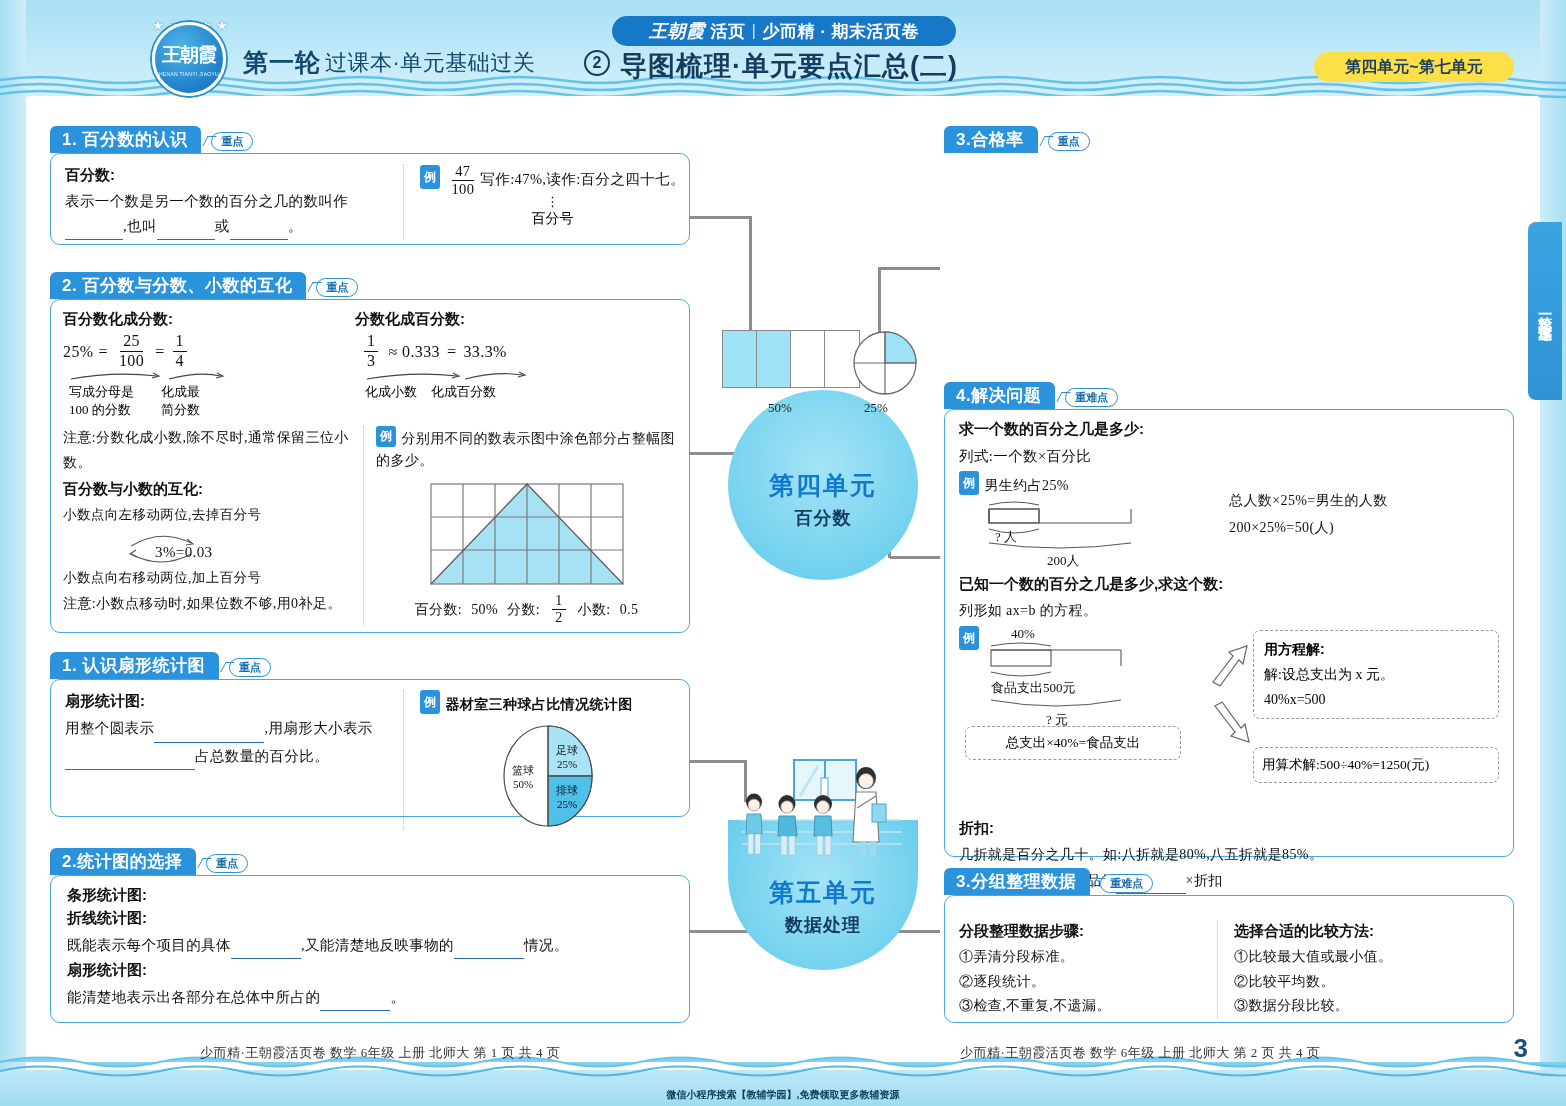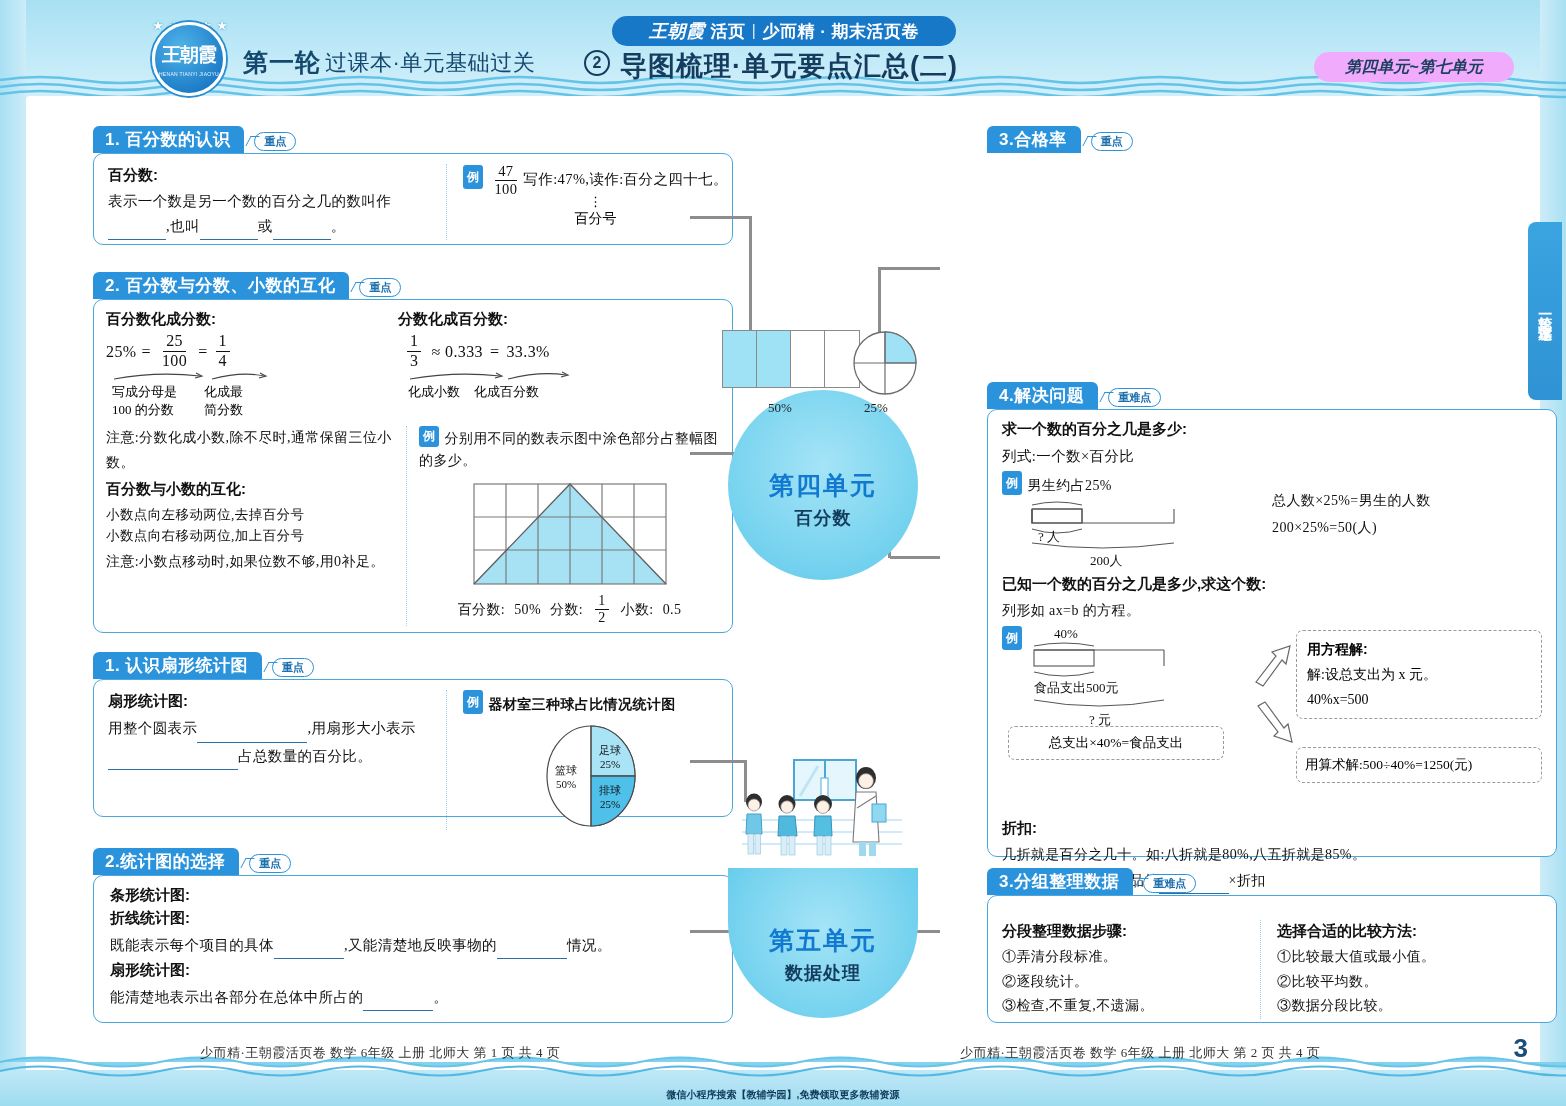--- a/index.html
+++ b/index.html
@@ -89,40 +89,40 @@
     display: flex; align-items: center; justify-content: center;
   }
   .title-main {
     position: absolute; left: 620px; top: 48px;
     font-size: 27px; font-weight: bold; color: #143c5e; letter-spacing: 1px;
   }
 
   .unit-range-pill {
     position: absolute; right: 52px; top: 52px;
     min-width: 200px; height: 30px; padding: 0 22px;
-    background: #f0abfc; border-radius: 15px;
+    background: #fde047; border-radius: 15px;
     display: flex; align-items: center; justify-content: center;
-    font-size: 16px; color: #1c3f5e; font-weight: 600; font-style: italic;
+    font-size: 16px; color: #1c3f5e; font-weight: 600;
   }
 
   
   .side-tab {
     position: absolute; right: 4px; top: 222px;
     width: 34px; height: 178px;
     background: linear-gradient(180deg,#3aa4e0 0%, #2f92d4 100%);
     border-radius: 8px 0 0 8px;
     display: flex; flex-direction: column; align-items: center; justify-content: center;
     color: #ffffff; font-size: 14px; font-weight: bold; line-height: 1.25;
     padding: 8px 0;
   }
   .side-tab .st-a { margin-bottom: 10px; writing-mode: vertical-rl; }
   .side-tab .st-b { writing-mode: vertical-rl; }
 
   
-  .sec { position: absolute; margin-left: 43px; }
+  .sec { position: absolute; }
   .sec-head { display: flex; align-items: flex-end; height: 27px; }
   .sec-title {
     background: #2a93dc; color: #ffffff;
     font-size: 17px; font-weight: bold;
     padding: 3px 14px 3px 12px;
     border-radius: 6px 6px 0 0;
     line-height: 21px;
     letter-spacing: .5px;
   }
   .sec-badge {
@@ -349,20 +349,29 @@
             <span>化成百分数</span>
           </div>
         </div>
       </div>
 
       <div style="display:flex; margin-top:6px">
         <div style="width:300px; padding-right:10px">
           <div class="txt" style="font-size:14px; line-height:1.75">注意:分数化成小数,除不尽时,通常保留三位小数。</div>
           <div class="lbl" style="margin-top:5px">百分数与小数的互化:</div>
           <div class="txt" style="font-size:13.5px">小数点向左移动两位,去掉百分号</div>
+          <div style="position:relative; height:42px">
+            <svg width="160" height="42" style="position:absolute; left:46px; top:0">
+              <path d="M22,18 Q52,0 82,15" fill="none" stroke="#555" stroke-width="1.1"></path>
+              <path d="M78,11 L84,16 L77,17" fill="none" stroke="#555" stroke-width="1.1"></path>
+              <path d="M82,26 Q52,42 22,26" fill="none" stroke="#555" stroke-width="1.1"></path>
+              <path d="M27,22 L21,26 L28,29" fill="none" stroke="#555" stroke-width="1.1"></path>
+            </svg>
+            <div class="txt" style="position:absolute; left:92px; top:11px; font-size:15px">3%=0.03</div>
+          </div>
           <div class="txt" style="font-size:13.5px; margin-top:-4px">小数点向右移动两位,加上百分号</div>
           <div class="txt" style="font-size:14px">注意:小数点移动时,如果位数不够,用0补足。</div>
         </div>
 
         <div style="flex:1; padding-left:12px; border-left:1.6px dotted #9bd0ea">
           <div class="txt" style="font-size:14px; line-height:1.55">
             <span class="eg-tag">例</span><span>分别用不同的数表示图中涂色部分占整幅图的多少。</span>
           </div>
 
           <svg width="216" height="112" style="display:block;margin:8px auto 2px" viewBox="0 0 216 112">
@@ -475,21 +484,21 @@
   <div class="mini-label" style="left:768px; top:400px;">50%</div>
 
   <svg style="position:absolute; left:852px; top:330px" width="66" height="66" viewBox="0 0 66 66">
     <circle cx="33" cy="33" r="31" fill="#ffffff" stroke="#6c6c6c" stroke-width="1.3"></circle>
     <path d="M33,33 L33,2 A31,31 0 0,1 64,33 Z" fill="#9fe2f5" stroke="#6c6c6c" stroke-width="1.1"></path>
     <line x1="2" y1="33" x2="64" y2="33" stroke="#6c6c6c" stroke-width="1.2"></line>
     <line x1="33" y1="2" x2="33" y2="64" stroke="#6c6c6c" stroke-width="1.2"></line>
   </svg>
   <div class="mini-label" style="left:864px; top:400px;">25%</div>
 
-  <div class="unit-circle" style="left:728px; top:868px; width:190px; height:150px; border-radius:0 0 95px 95px;">
+  <div class="unit-circle" style="left:728px; top:820px; width:190px; height:150px; border-radius:0 0 95px 95px;">
     <div class="uc-title" style="margin-top:22px">第五单元</div>
     <div class="uc-sub">数据处理</div>
   </div>
 
   <svg class="illus" style="left:722px; top:756px" width="200" height="110" viewBox="0 0 200 110">
 
     <rect x="72" y="4" width="62" height="40" fill="#e6f6fd" stroke="#4aa6d4" stroke-width="2"></rect>
     <line x1="103" y1="4" x2="103" y2="44" stroke="#4aa6d4" stroke-width="2"></line>
     <line x1="78" y1="40" x2="96" y2="10" stroke="#bfe4f5" stroke-width="3"></line>
     <rect x="99" y="22" width="7" height="26" fill="#ffffff" stroke="#6fb9dd" stroke-width="1.2"></rect>

